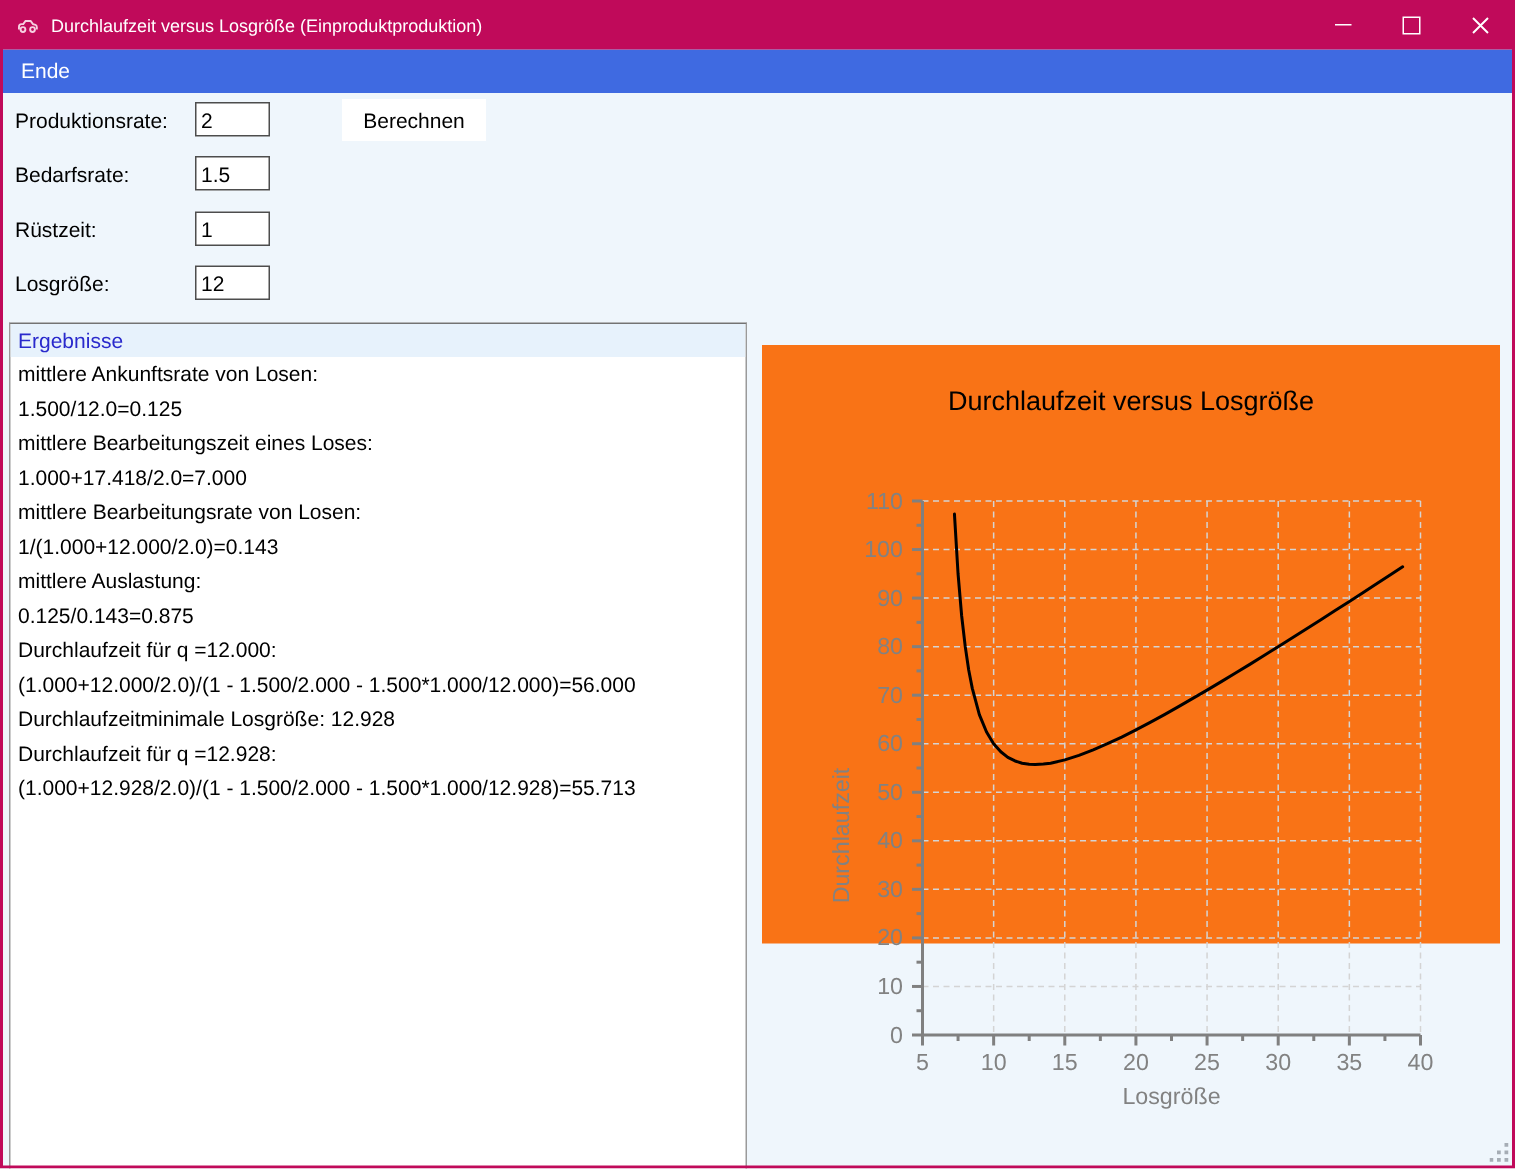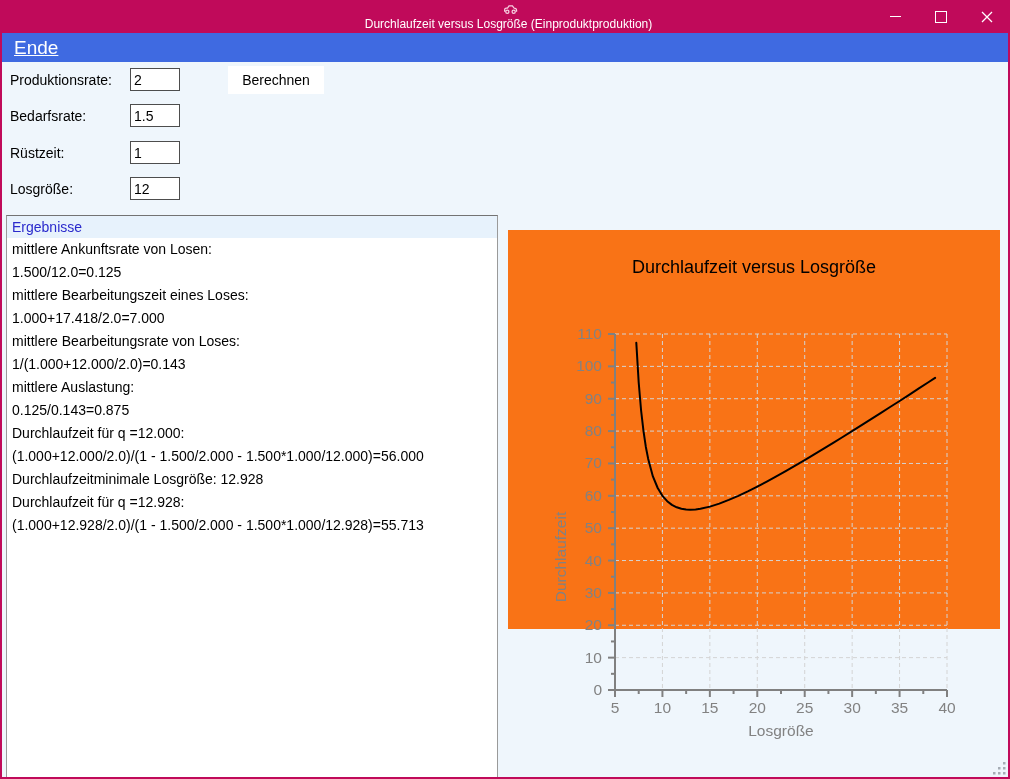--- a/index.html
+++ b/index.html
@@ -7,35 +7,35 @@
     width:1010px;height:779px;overflow:hidden;position:relative;
     font-family:"Liberation Sans",sans-serif;
     background:#ffffff;
   }
   .window{position:absolute;inset:0;background:var(--window-bg,#EFF6FC);}
   .frame{position:absolute;inset:0;border:2px solid var(--titlebar,#C00A5A);z-index:50;pointer-events:none;}
 
   
   .titlebar{
     position:absolute;left:0;top:0;width:100%;height:33px;
-    background:var(--titlebar,#C00A5A);display:flex;align-items:center;z-index:10;flex-direction:column;
+    background:var(--titlebar,#C00A5A);display:flex;align-items:center;z-index:10;
   }
   .app-icon{margin-left:10px;width:17px;height:17px;display:inline-flex;align-items:center;justify-content:center;}
   .title-text{color:#ffffff;font-size:12px;margin-left:7px;white-space:nowrap;}
   .win-controls{position:absolute;right:0;top:0;height:33px;display:flex;}
   .win-btn{width:46px;height:33px;display:flex;align-items:center;justify-content:center;}
   .min-glyph{width:11px;height:0;border-top:1px solid #fff;display:block;}
   .max-glyph{width:10px;height:10px;border:1px solid #fff;display:block;}
 
   
   .menubar{
     position:absolute;left:0;top:33px;width:100%;height:29px;
     background:var(--menubar,#3F6AE1);z-index:9;
   }
-  .menu-item{display:inline-block;padding:0 12px 0 14px;line-height:29px;font-size:19px;color:#ffffff;cursor:default;text-decoration:underline;}
+  .menu-item{display:inline-block;padding:0 12px 0 14px;line-height:29px;font-size:14px;color:#ffffff;cursor:default;}
 
   
   .form-row{position:absolute;left:10px;display:flex;align-items:center;height:23px;}
   .form-row label{width:120px;font-size:14px;color:#000;}
   .form-row input{
     width:42px;height:19px;border:1px solid #4d4d4d;font-size:14px;
     padding:1px 3px;font-family:inherit;background:#fff;color:#000;
   }
   .r0{top:68px}.r1{top:104px}.r2{top:141px}.r3{top:177px}
   .btn-berechnen{
@@ -118,21 +118,21 @@
     <input value="12" style="">
   </div>
   <button class="btn-berechnen">Berechnen</button>
 
   <div class="results">
     <div class="results-header">Ergebnisse</div>
     <div class="result-line">mittlere Ankunftsrate von Losen:</div>
     <div class="result-line">1.500/12.0=0.125</div>
     <div class="result-line">mittlere Bearbeitungszeit eines Loses:</div>
     <div class="result-line">1.000+17.418/2.0=7.000</div>
-    <div class="result-line">mittlere Bearbeitungsrate von Loses:</div>
+    <div class="result-line">mittlere Bearbeitungsrate von Losen:</div>
     <div class="result-line">1/(1.000+12.000/2.0)=0.143</div>
     <div class="result-line">mittlere Auslastung:</div>
     <div class="result-line">0.125/0.143=0.875</div>
     <div class="result-line">Durchlaufzeit für q =12.000:</div>
     <div class="result-line">(1.000+12.000/2.0)/(1 - 1.500/2.000 - 1.500*1.000/12.000)=56.000</div>
     <div class="result-line">Durchlaufzeitminimale Losgröße: 12.928</div>
     <div class="result-line">Durchlaufzeit für q =12.928:</div>
     <div class="result-line">(1.000+12.928/2.0)/(1 - 1.500/2.000 - 1.500*1.000/12.928)=55.713</div>
   </div>
 

